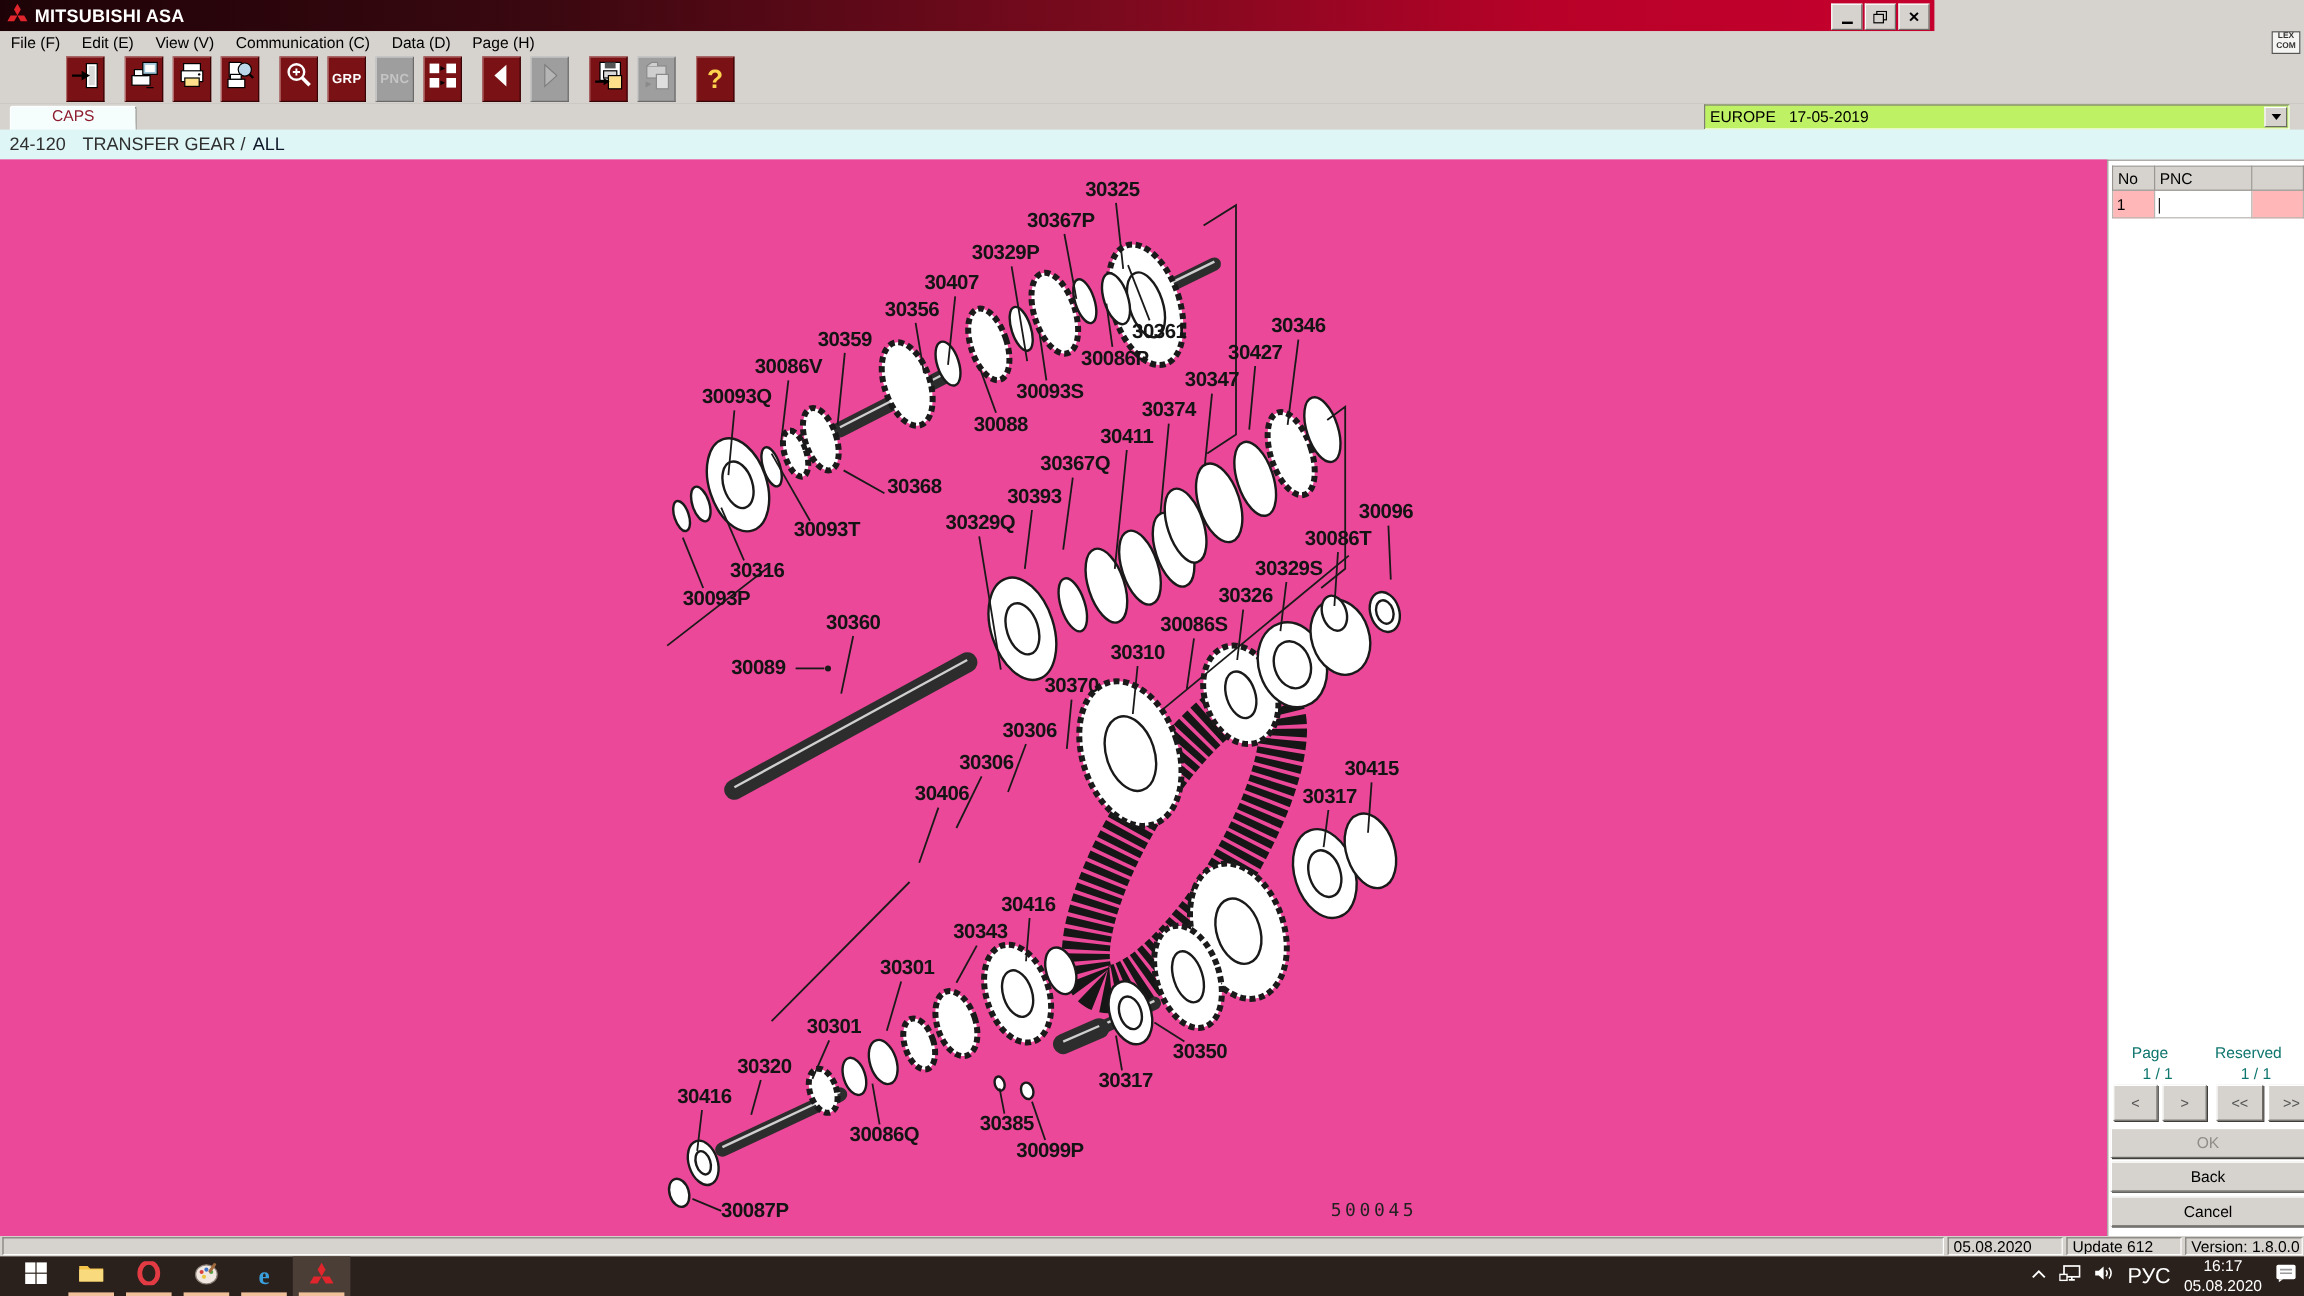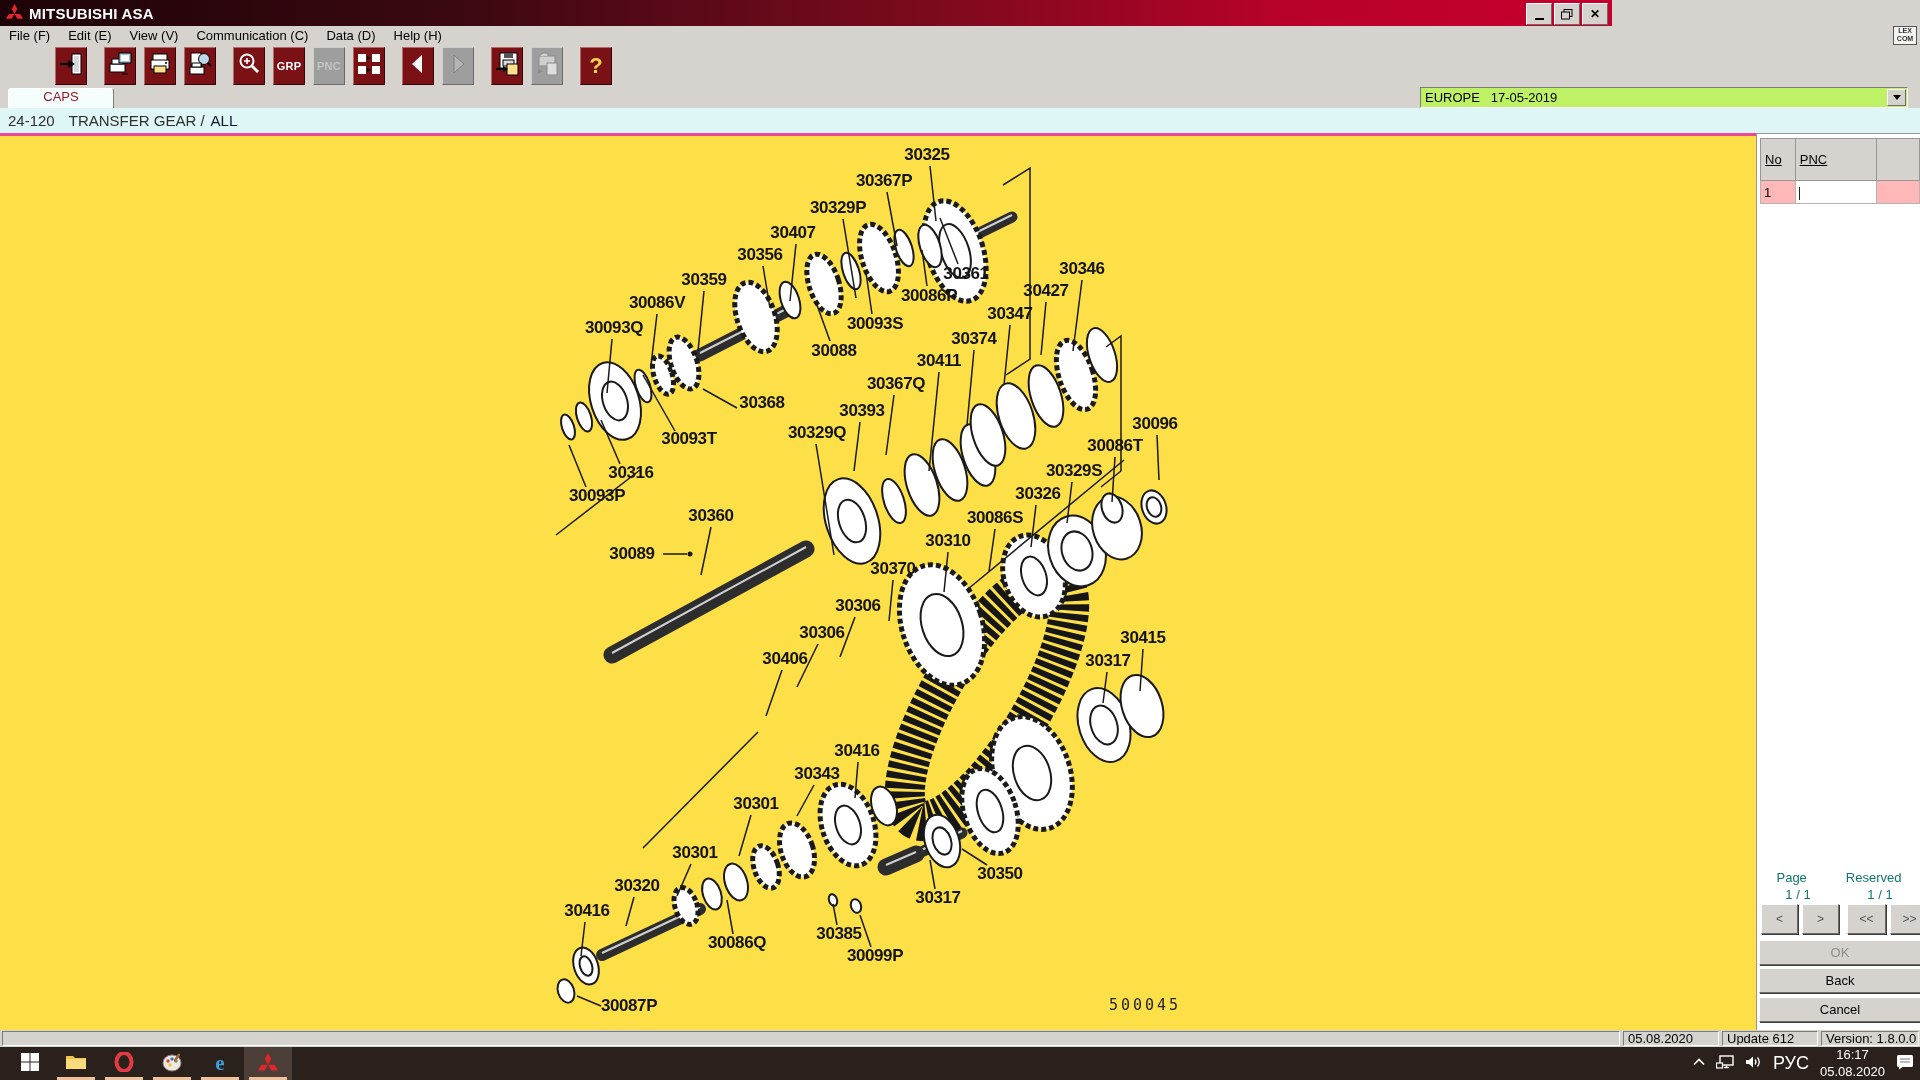--- a/index.html
+++ b/index.html
@@ -45,32 +45,32 @@
     border-color:#fff #6d6b66 #6d6b66 #fff;display:flex;align-items:center;justify-content:center;}
   .arrow-down{width:0;height:0;border-left:4px solid transparent;border-right:4px solid transparent;border-top:5px solid #000;}
   
   .breadcrumb{position:absolute;left:0;top:108px;width:1920px;height:25px;background:#def6f6;
     border-bottom:1px solid #b9d8d8;display:flex;align-items:center;font-size:15px;color:#2f2f2f;}
   .breadcrumb .code{margin-left:8px;}
   .breadcrumb .name{margin-left:14px;white-space:pre;}
   .breadcrumb .variant{color:#0f172a;margin-left:6px;}
   
   .main{position:absolute;left:0;top:133px;width:1920px;height:897px;background:#fff;}
-  .diagram-area{position:absolute;left:0;top:0;width:1756px;height:897px;background:#fde047;overflow:hidden;
-    border-top:3px solid #ec4899;}
+  .diagram-area{position:absolute;left:0;top:0;width:1756px;height:897px;background:#ec4899;overflow:hidden;
+    border-top:6px solid #ec4899;}
   .plabel{position:absolute;transform:translate(-50%,-50%);font-size:17px;font-weight:bold;
     color:#141414;letter-spacing:-0.4px;white-space:nowrap;}
   .dwgnum{position:absolute;transform:translate(-50%,-50%);font-family:"DejaVu Sans Mono",monospace;
     font-size:15px;color:#222;letter-spacing:3px;}
   
   .side-panel{position:absolute;left:1756px;top:0;width:164px;height:897px;background:#fff;
     border-left:1px solid #9a9792;border-top:1px solid #9a9792;}
   .ptable{position:absolute;left:3px;top:4px;width:160px;border-collapse:collapse;font-size:13px;}
   .ptable th{background:#d6d3ce;border:1px solid #9a9792;font-weight:normal;text-align:left;
-    padding:12px 4px;height:17px;text-decoration:underline;}
+    padding:1px 4px;height:17px;}
   .ptable td{border:1px solid #b8b5b0;height:20px;padding:1px 3px;}
   .cell-pink{background:#ffb7b7;}
   .caret{display:inline-block;width:1px;height:13px;background:#222;vertical-align:middle;}
   .pager{position:absolute;left:0;top:736px;width:164px;font-size:13px;color:#0f766e;}
   .pager-row{display:flex;justify-content:space-around;text-align:center;}
   .navbtns{position:absolute;left:0;top:770px;width:164px;display:flex;}
   .navbtn{width:35px;height:28px;margin-left:4px;background:#d6d3ce;flex:none;
     border:1px solid;border-color:#fff #6d6b66 #6d6b66 #fff;box-shadow:1px 1px 0 #403e3a;
     font-size:12px;color:#555;display:flex;align-items:center;justify-content:center;}
   .navbtn.wide{width:37px;}
@@ -125,21 +125,21 @@
         </div>
     </div>
   </div>
 
   <div class="menubar">
     <div class="menu-item">File (F)</div>
       <div class="menu-item">Edit (E)</div>
       <div class="menu-item">View (V)</div>
       <div class="menu-item">Communication (C)</div>
       <div class="menu-item">Data (D)</div>
-      <div class="menu-item">Help (H)</div>
+      <div class="menu-item">Page (H)</div>
       <div class="lexcom">
       <div>LEX</div>
         <div>COM</div>
     </div>
   </div>
 
   <div class="toolbar">
       <div class="tb-btn first">
         <span><svg width="26" height="26">
             <rect x="14" y="3" width="9" height="20" fill="#ffffff" stroke="#000000"></rect>

